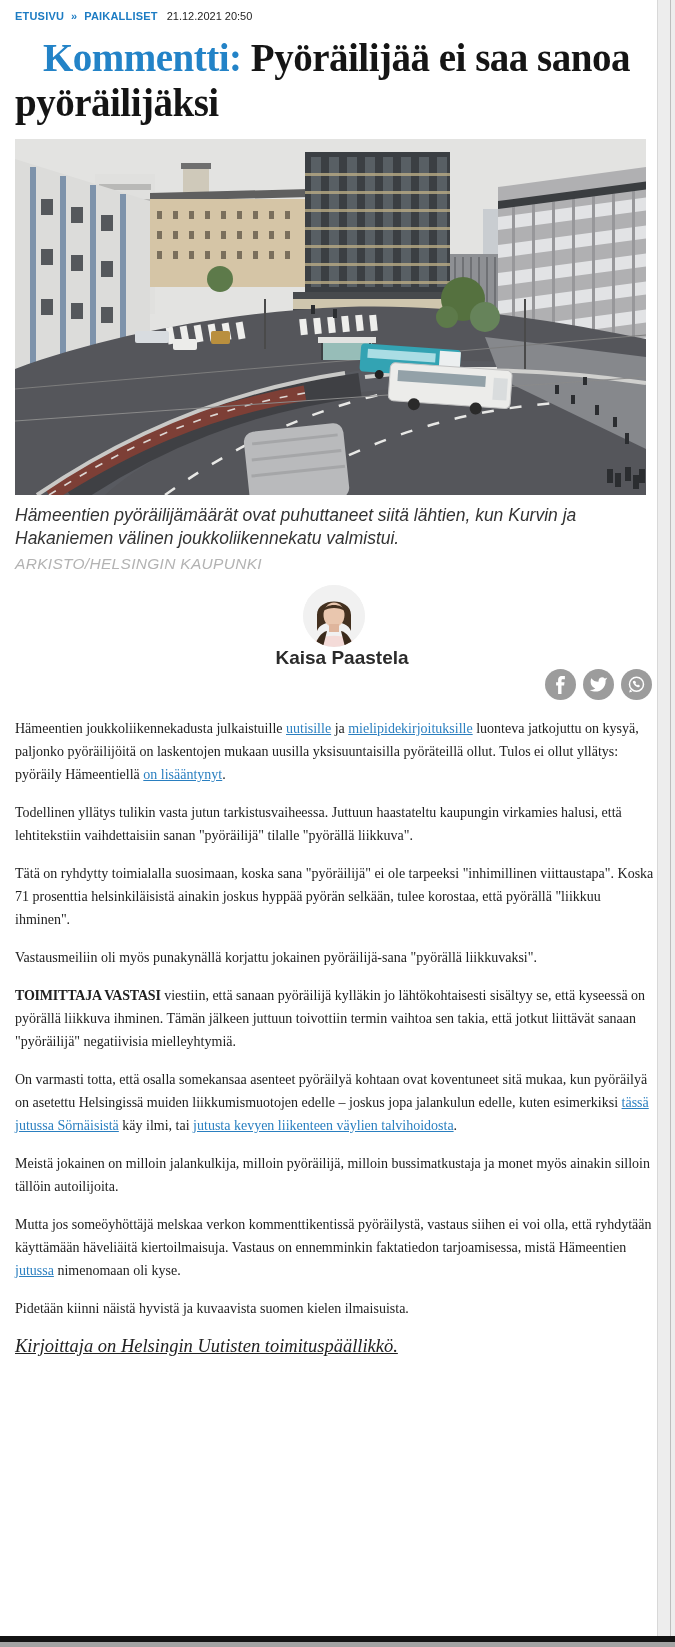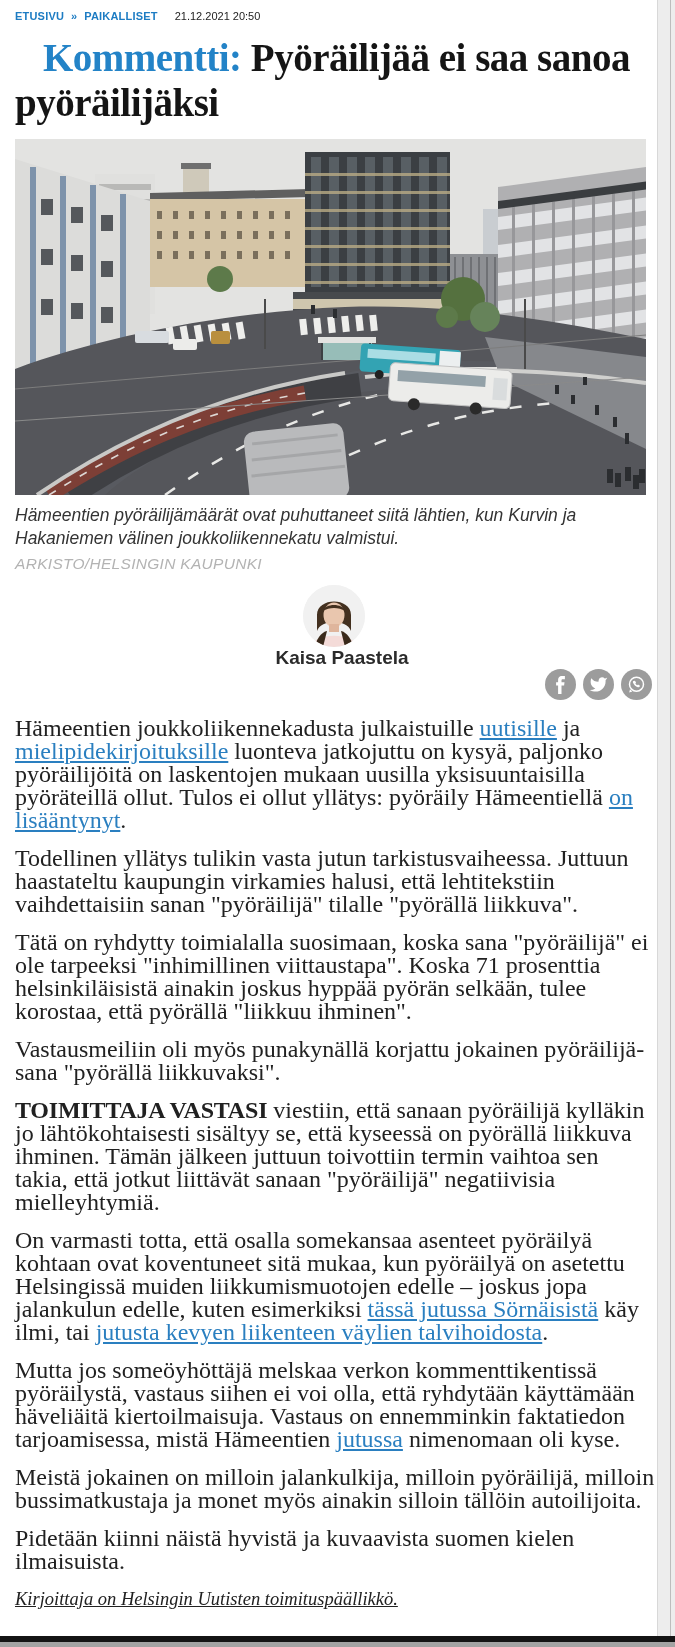--- a/index.html
+++ b/index.html
@@ -6,21 +6,21 @@
   body{
     width:675px;height:1647px;position:relative;background:#ffffff;
     font-family:"Liberation Sans",sans-serif;overflow:hidden;
   }
   .content{position:absolute;left:0;top:0;width:657px;padding:10px 0 0 15px;box-sizing:border-box;}
 
   
   .breadcrumb{display:flex;align-items:baseline;gap:7px;font-size:11px;font-weight:bold;}
   .breadcrumb a{color:#1d7cc3;text-decoration:none;letter-spacing:.2px;cursor:pointer;}
   .breadcrumb .sep{color:#1d7cc3;}
-  .breadcrumb .time{color:#1d1d1d;font-weight:normal;margin-left:10px;}
+  .breadcrumb .time{color:#1d1d1d;font-weight:normal;margin-left:2px;}
 
   
   h1{
     margin:13px 0 0 0;width:640px;
     font-family:"Liberation Serif",serif;font-weight:700;
     font-size:39px;line-height:45px;letter-spacing:-.5px;color:#151515;
   }
   h1 .kicker{color:#2383c7;margin-left:28px;}
 
   
@@ -38,21 +38,21 @@
   .author-name{margin-left:17px;font-size:19px;font-weight:bold;color:#2b2b2b;}
   .share{margin-left:auto;display:flex;gap:7px;}
   .share-btn{
     width:31px;height:31px;border-radius:50%;border:none;padding:0;margin:0;
     background:#9c9c9c;display:flex;align-items:center;justify-content:center;cursor:pointer;
   }
 
   
   article{
     margin-top:17px;width:640px;
-    font-family:"Liberation Serif",serif;font-size:24px;line-height:23px;color:#212121;
+    font-family:"Liberation Serif",serif;font-size:14px;line-height:23px;color:#212121;
   }
   article p{margin:0 0 15px 0;}
   article a{color:#2a7fc0;text-decoration:underline;cursor:pointer;}
   article .lead-in{font-weight:bold;letter-spacing:-.2px;}
   .footnote{
     width:640px;font-family:"Liberation Serif",serif;font-style:italic;
     font-size:18.5px;line-height:23px;color:#212121;margin-top:0;text-decoration:underline;
   }
 
   
@@ -351,22 +351,22 @@
     </div>
   </div>
 
   <article>
       <p><span>Hämeentien joukkoliikennekadusta julkaistuille </span><a href="#">uutisille</a><span> ja </span><a href="#">mielipidekirjoituksille</a><span> luonteva jatkojuttu on kysyä, paljonko pyöräilijöitä on laskentojen mukaan uusilla yksisuuntaisilla pyöräteillä ollut. Tulos ei ollut yllätys: pyöräily Hämeentiellä </span><a href="#">on lisääntynyt</a><span>.</span></p>
       <p><span>Todellinen yllätys tulikin vasta jutun tarkistusvaiheessa. Juttuun haastateltu kaupungin virkamies halusi, että lehtitekstiin vaihdettaisiin sanan "pyöräilijä" tilalle "pyörällä liikkuva".</span></p>
       <p><span>Tätä on ryhdytty toimialalla suosimaan, koska sana "pyöräilijä" ei ole tarpeeksi "inhimillinen viittaustapa". Koska 71 prosenttia helsinkiläisistä ainakin joskus hyppää pyörän selkään, tulee korostaa, että pyörällä "liikkuu ihminen".</span></p>
       <p><span>Vastausmeiliin oli myös punakynällä korjattu jokainen pyöräilijä-sana "pyörällä liikkuvaksi".</span></p>
       <p><span class="lead-in">TOIMITTAJA VASTASI</span><span> viestiin, että sanaan pyöräilijä kylläkin jo lähtökohtaisesti sisältyy se, että kyseessä on pyörällä liikkuva ihminen. Tämän jälkeen juttuun toivottiin termin vaihtoa sen takia, että jotkut liittävät sanaan "pyöräilijä" negatiivisia mielleyhtymiä.</span></p>
       <p><span>On varmasti totta, että osalla somekansaa asenteet pyöräilyä kohtaan ovat koventuneet sitä mukaa, kun pyöräilyä on asetettu Helsingissä muiden liikkumismuotojen edelle – joskus jopa jalankulun edelle, kuten esimerkiksi </span><a href="#">tässä jutussa Sörnäisistä</a><span> käy ilmi, tai </span><a href="#">jutusta kevyen liikenteen väylien talvihoidosta</a><span>.</span></p>
+      <p><span>Meistä jokainen on milloin jalankulkija, milloin pyöräilijä, milloin bussimatkustaja ja monet myös ainakin silloin tällöin autoilijoita.</span></p>
       <p><span>Mutta jos someöyhöttäjä melskaa verkon kommenttikentissä pyöräilystä, vastaus siihen ei voi olla, että ryhdytään käyttämään häveliäitä kiertoilmaisuja. Vastaus on ennemminkin faktatiedon tarjoamisessa, mistä Hämeentien </span><a href="#">jutussa</a><span> nimenomaan oli kyse.</span></p>
-      <p><span>Meistä jokainen on milloin jalankulkija, milloin pyöräilijä, milloin bussimatkustaja ja monet myös ainakin silloin tällöin autoilijoita.</span></p>
       <p><span>Pidetään kiinni näistä hyvistä ja kuvaavista suomen kielen ilmaisuista.</span></p>
     </article>
   <div class="footnote">Kirjoittaja on Helsingin Uutisten toimituspäällikkö.</div>
 
 </div>
 
 <div class="rail"></div>
 <div class="bottom-black"></div>
 <div class="bottom-gray"></div>
 

